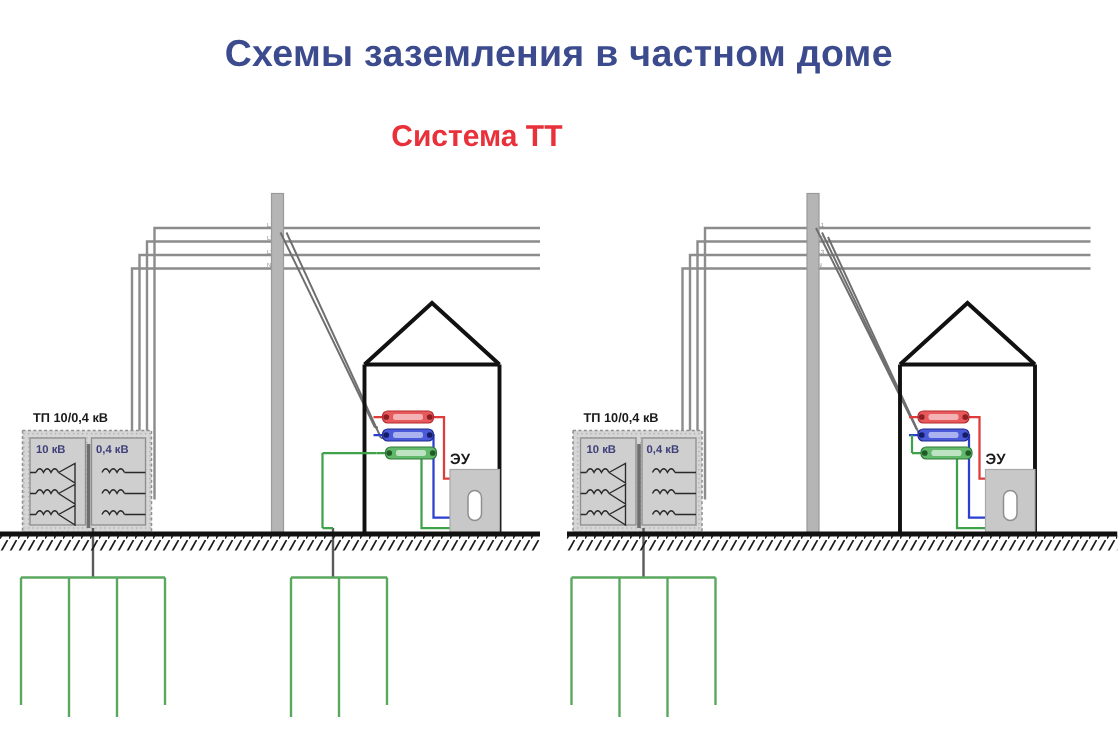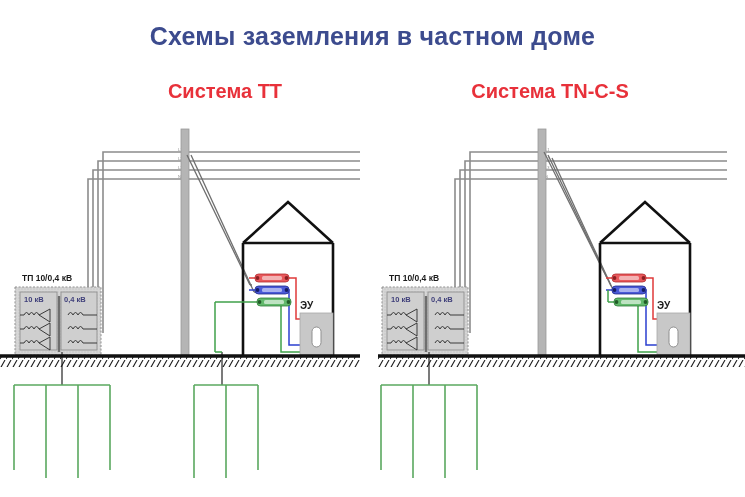--- a/index.html
+++ b/index.html
@@ -35,21 +35,21 @@
   }
   .subtitle {
     position: absolute;
     top: 80px;
     font-size: 20px;
     font-weight: bold;
     color: #e8313a;
     text-align: center;
     white-space: nowrap;
   }
-  .subtitle.left  { left: 75px;  width: 300px; }
+  .subtitle.left  { left: 75px;  width: 300px; text-align: right; }
   .subtitle.right { left: 400px; width: 300px; }
 
   svg.diagram {
     position: absolute;
     top: 0;
     left: 0;
     width: 745px;
     height: 497px;
   }
   .lbl-tp {
@@ -76,21 +76,20 @@
     font-family: "Liberation Sans", sans-serif;
   }
 </style>
 </head>
 <body>
 
 <div class="page">
 
   <div class="title">Схемы заземления в частном доме</div>
   <div class="subtitle left">Система TT</div>
-  <div class="subtitle right">Система TN-C-S</div>
 
   <svg class="diagram" viewBox="0 0 745 497">
     <defs>
       <pattern id="hatchEarth" x="0" y="0" width="6" height="10" patternUnits="userSpaceOnUse">
         <line x1="5" y1="0" x2="0" y2="9" stroke="#1a1a1a" stroke-width="1.1"></line>
       </pattern>
       <pattern id="dotFill" x="0" y="0" width="3" height="3" patternUnits="userSpaceOnUse">
         <rect width="3" height="3" fill="#d6d6d6"></rect>
         <circle cx="1" cy="1" r="0.45" fill="#9a9a9a"></circle>
       </pattern>

